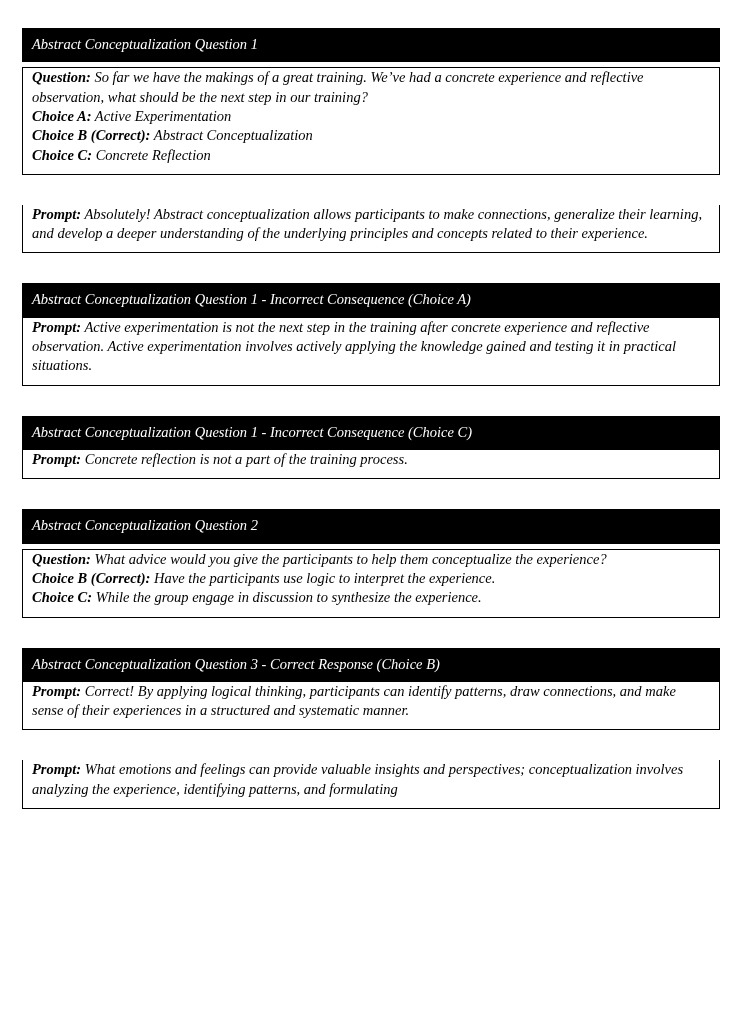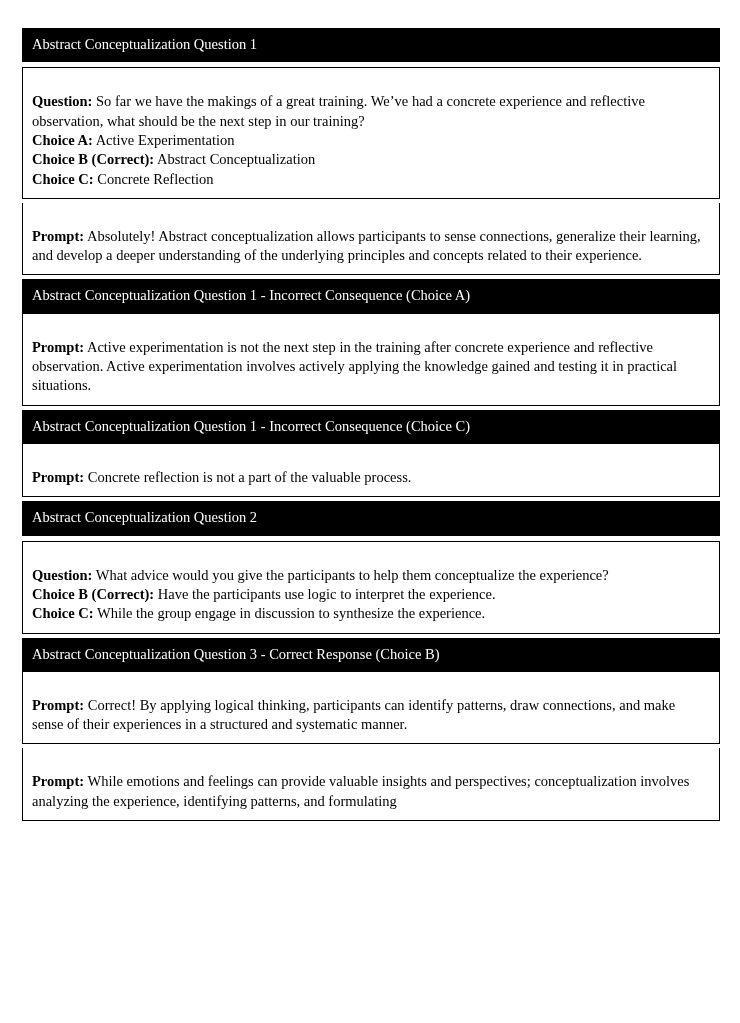--- a/index.html
+++ b/index.html
@@ -14,37 +14,38 @@
     color: #000000;
     overflow: hidden;
   }
   .page {
     width: 740px;
     height: 1023px;
     box-sizing: border-box;
     padding: 28px 20px 0 22px;
   }
   .block {
-    margin-bottom: 4px;
+    margin-bottom: 30px;
+    font-style: italic;
   }
   .block-header {
     background: #000000;
     color: #ffffff;
     font-family: "Liberation Serif", serif;
     font-size: 14.5px;
     line-height: 1.2;
     padding: 7px 9px 8px 9px;
     border: 1px solid #000000;
     box-sizing: border-box;
   }
   .block-body {
     border: 1px solid #000000;
     border-top: none;
     background: #ffffff;
-    padding: 24px 9px 9px 9px;
+    padding: 0 9px 9px 9px;
     box-sizing: border-box;
     font-size: 14.5px;
     line-height: 1.33;
   }
   .block.spaced .block-body {
     border-top: 1px solid #000000;
     margin-top: 5px;
   }
   .line {
     display: block;
@@ -68,47 +69,47 @@
       <div class="block-header">Abstract Conceptualization Question 1</div>
       <div class="block-body">
         <div class="line"><span class="lbl">Question:</span><span class="txt"> So far we have the makings of a great training. We’ve had a concrete experience and reflective observation, what should be the next step in our training?</span></div>
         <div class="line"><span class="lbl">Choice A:</span><span class="txt"> Active Experimentation</span></div>
         <div class="line"><span class="lbl">Choice B (Correct):</span><span class="txt"> Abstract Conceptualization</span></div>
         <div class="line"><span class="lbl">Choice C:</span><span class="txt"> Concrete Reflection</span></div>
       </div>
     </div>
     <div class="block q-block">
       <div class="block-body">
-        <div class="line"><span class="lbl">Prompt:</span><span class="txt"> Absolutely! Abstract conceptualization allows participants to sense connections, generalize their learning, and develop a deeper understanding of the underlying principles and concepts related to their experience.</span></div>
+        <div class="line"><span class="lbl">Prompt:</span><span class="txt"> Absolutely! Abstract conceptualization allows participants to make connections, generalize their learning, and develop a deeper understanding of the underlying principles and concepts related to their experience.</span></div>
       </div>
     </div>
     <div class="block q-block">
       <div class="block-header">Abstract Conceptualization Question 1 - Incorrect Consequence (Choice A)</div>
       <div class="block-body">
         <div class="line"><span class="lbl">Prompt:</span><span class="txt"> Active experimentation is not the next step in the training after concrete experience and reflective observation. Active experimentation involves actively applying the knowledge gained and testing it in practical situations.</span></div>
       </div>
     </div>
     <div class="block q-block">
       <div class="block-header">Abstract Conceptualization Question 1 - Incorrect Consequence (Choice C)</div>
       <div class="block-body">
-        <div class="line"><span class="lbl">Prompt:</span><span class="txt"> Concrete reflection is not a part of the valuable process.</span></div>
+        <div class="line"><span class="lbl">Prompt:</span><span class="txt"> Concrete reflection is not a part of the training process.</span></div>
       </div>
     </div>
     <div class="block q-block spaced">
       <div class="block-header">Abstract Conceptualization Question 2</div>
       <div class="block-body">
         <div class="line"><span class="lbl">Question:</span><span class="txt"> What advice would you give the participants to help them conceptualize the experience?</span></div>
         <div class="line"><span class="lbl">Choice B (Correct):</span><span class="txt"> Have the participants use logic to interpret the experience.</span></div>
         <div class="line"><span class="lbl">Choice C:</span><span class="txt"> While the group engage in discussion to synthesize the experience.</span></div>
       </div>
     </div>
     <div class="block q-block">
       <div class="block-header">Abstract Conceptualization Question 3 - Correct Response (Choice B)</div>
       <div class="block-body">
         <div class="line"><span class="lbl">Prompt:</span><span class="txt"> Correct! By applying logical thinking, participants can identify patterns, draw connections, and make sense of their experiences in a structured and systematic manner.</span></div>
       </div>
     </div>
     <div class="block q-block">
       <div class="block-body">
-        <div class="line"><span class="lbl">Prompt:</span><span class="txt"> While emotions and feelings can provide valuable insights and perspectives; conceptualization involves analyzing the experience, identifying patterns, and formulating</span></div>
+        <div class="line"><span class="lbl">Prompt:</span><span class="txt"> What emotions and feelings can provide valuable insights and perspectives; conceptualization involves analyzing the experience, identifying patterns, and formulating</span></div>
       </div>
     </div>
   </div>
 
 </body></html>

